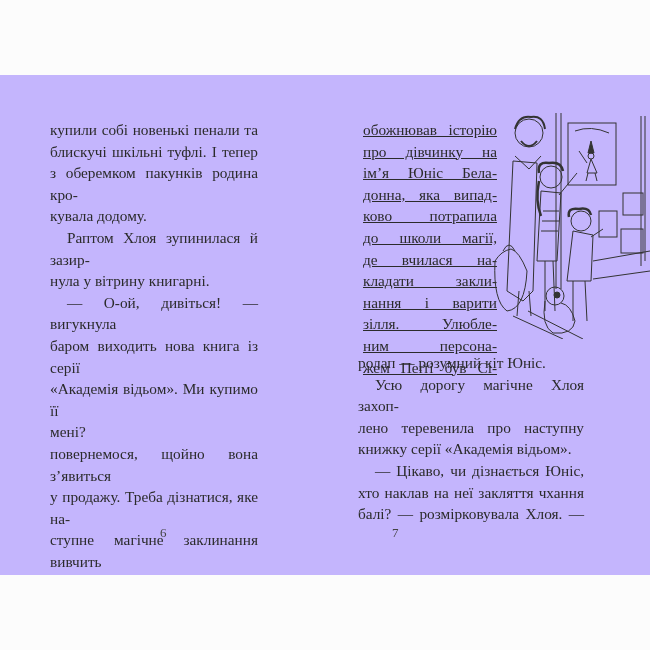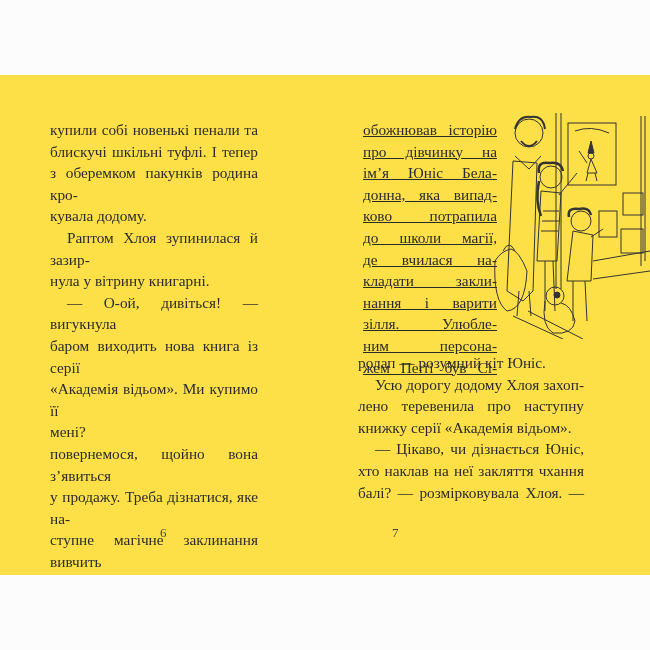--- a/index.html
+++ b/index.html
@@ -4,21 +4,21 @@
 <style>
   html, body { margin: 0; padding: 0; }
   body {
     width: 650px; height: 650px; position: relative; overflow: hidden;
     background: #fdfdfd;
     font-family: "DejaVu Serif", "Liberation Serif", serif;
     color: #2a2a2a;
   }
   .band-top { position: absolute; left: 0; top: 0; width: 650px; height: 75px; background: #fcfcfc; }
   .band-bottom { position: absolute; left: 0; top: 575px; width: 650px; height: 75px; background: #fcfcfc; }
-  .spread { position: absolute; left: 0; top: 75px; width: 650px; height: 500px; background: #fde047; }
+  .spread { position: absolute; left: 0; top: 75px; width: 650px; height: 500px; background: #c4b5fd; }
   .page { position: absolute; top: 0; height: 500px; }
   .page-left { left: 0; width: 325px; }
   .page-right { left: 325px; width: 325px; }
   .text {
     position: absolute; font-family: "Liberation Serif", serif; font-size: 15.3px;
     line-height: 21.6px; color: #2b2b2b;
   }
   .text p { margin: 0; text-align: justify; text-align-last: justify; }
   .text p.last { text-align-last: left; }
   .text p.indent { text-indent: 17px; }
@@ -71,21 +71,21 @@
       <p>де вчилася на-</p>
       <p>кладати закли-</p>
       <p>нання і варити</p>
       <p>зілля. Улюбле-</p>
       <p>ним персона-</p>
       <p>жем Пеґґі був Сі-</p>
     </div>
 
     <div class="text right-text-wide">
       <p class="last">ролап — розумний кіт Юніс.</p>
-      <p class="indent">Усю дорогу додому Хлоя захоп-</p>
+      <p class="indent">Усю дорогу магічне Хлоя захоп-</p>
       <p>лено теревенила про наступну</p>
       <p class="last">книжку серії «Академія відьом».</p>
       <p class="indent">— Цікаво, чи дізнається Юніс,</p>
       <p>хто наклав на неї закляття чхання</p>
       <p>балі? — розмірковувала Хлоя. —</p>
     </div>
 
     <svg class="illustration" viewBox="0 0 157 228" xmlns="http://www.w3.org/2000/svg" fill="none" stroke="#333" stroke-width="1">
 
       <line x1="63" y1="2" x2="63" y2="178"></line>

